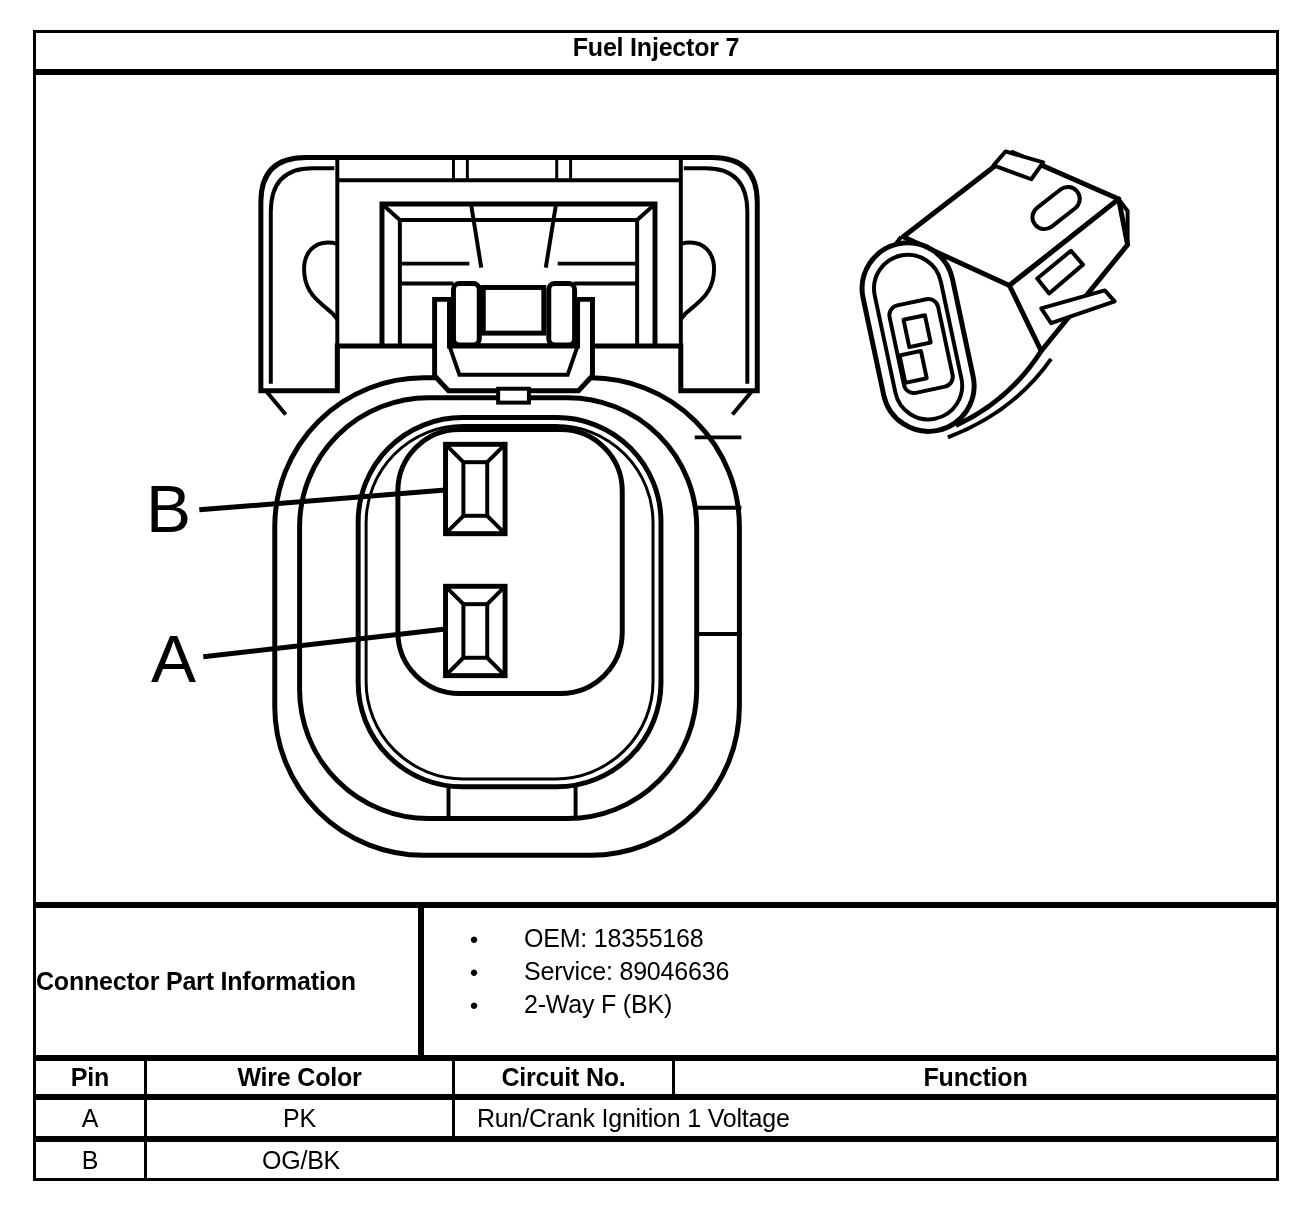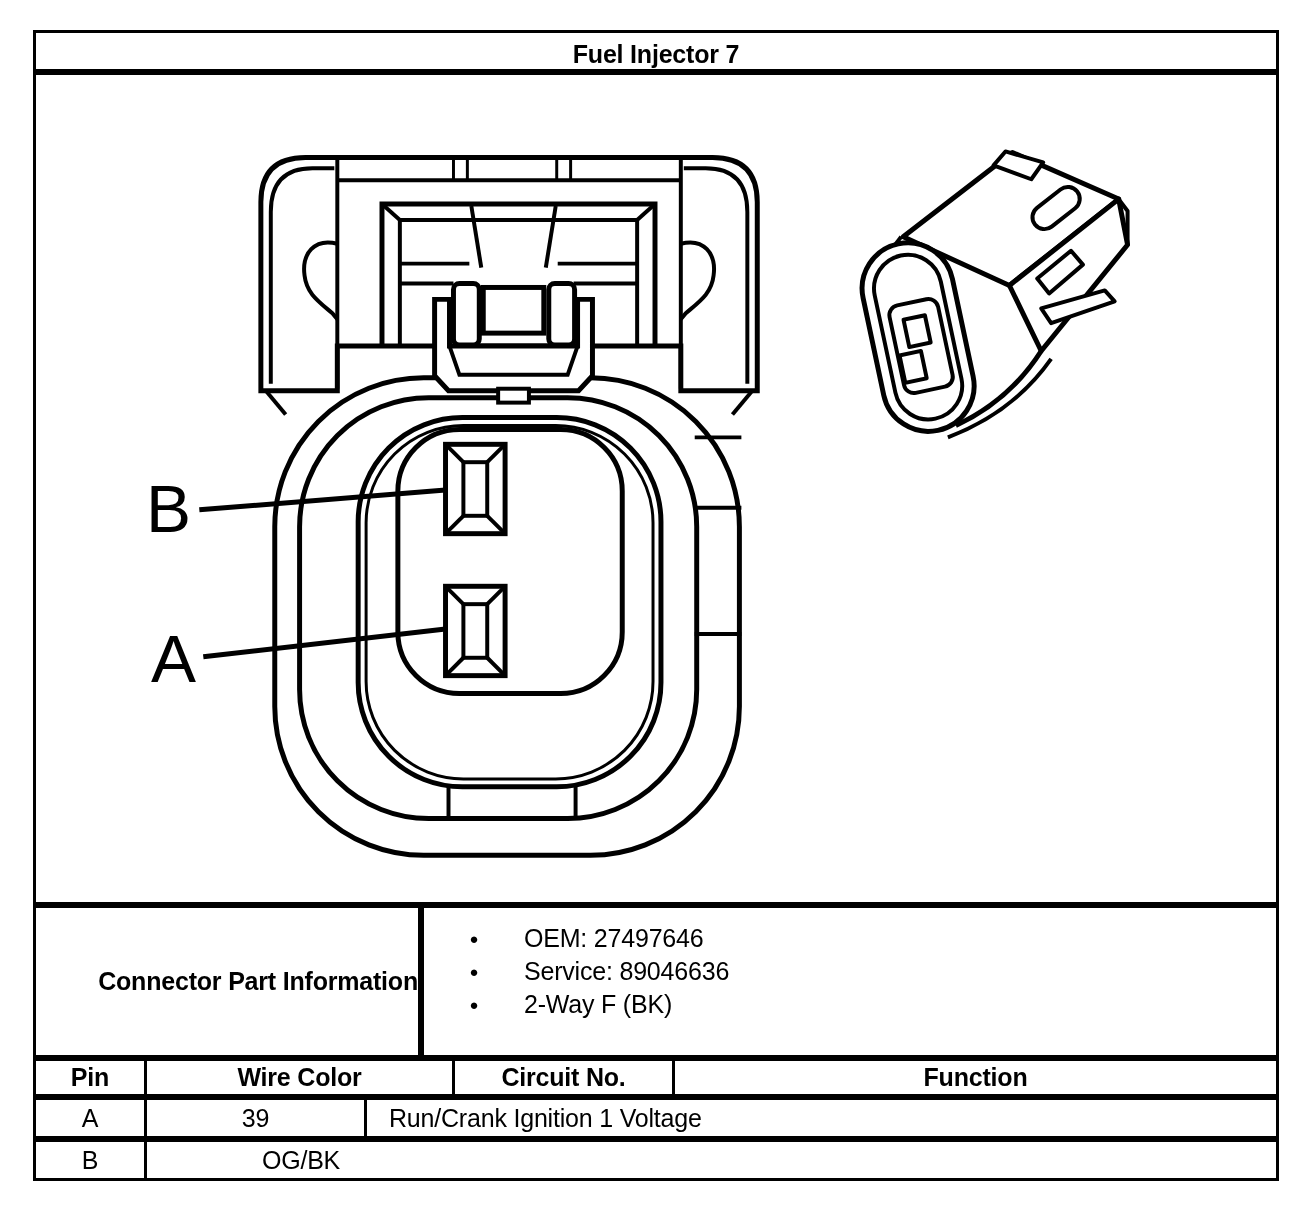--- a/index.html
+++ b/index.html
@@ -1,25 +1,25 @@
 <!DOCTYPE html>
 <html><head>
 <meta charset="utf-8">
 <style>
   html,body{margin:0;padding:0;background:#ffffff;}
   #page{position:relative;width:1312px;height:1212px;background:#ffffff;
         font-family:"Liberation Sans",sans-serif;color:#000;}
   .box{position:absolute;box-sizing:border-box;border:3px solid #000;background:#fff;}
   #title-bar{left:33px;top:30px;width:1246px;height:42px;
-             display:flex;align-items:flex-end;justify-content:center;
+             display:flex;align-items:flex-start;justify-content:center;
              font-weight:bold;font-size:25px;letter-spacing:-0.2px;}
   #diagram-panel{left:33px;top:72px;width:1246px;height:833px;overflow:hidden;}
   #diagram-panel svg{position:absolute;left:0;top:0;}
   #info-label-cell{left:33px;top:905px;width:388px;height:153px;
-                   display:flex;align-items:center;justify-content:flex-end;
+                   display:flex;align-items:center;justify-content:flex-start;
                    font-weight:bold;font-size:25px;letter-spacing:-0.2px;text-align:center;}
   #info-bullets-cell{left:421px;top:905px;width:858px;height:153px;padding:14px 0 0 0;}
   #info-bullets-cell ul{list-style:none;margin:0;padding:0;}
   #info-bullets-cell li{display:flex;align-items:center;height:33px;font-size:25px;letter-spacing:-0.2px;}
   #info-bullets-cell .dot{width:100px;text-align:center;font-size:15px;}
   .trow{display:flex;}
   .trow .cell{box-sizing:border-box;border-right:3px solid #000;
               display:flex;align-items:center;justify-content:center;
               font-size:25px;letter-spacing:-0.2px;overflow:hidden;white-space:nowrap;}
   .trow .cell:last-child{border-right:none;text-align:center;}
@@ -143,21 +143,21 @@
     </svg>
   </div>
 
   <div class="box" id="info-label-cell">
     <span>Connector Part Information</span>
   </div>
   <div class="box" id="info-bullets-cell">
     <ul>
       <li>
         <span class="dot">●</span>
-        <span>OEM: 27497646</span>
+        <span>OEM: 18355168</span>
       </li>
       <li>
         <span class="dot">●</span>
         <span>Service: 89046636</span>
       </li>
       <li>
         <span class="dot">●</span>
         <span>2-Way F (BK)</span>
       </li>
     </ul>
@@ -165,21 +165,21 @@
 
   <div class="box trow" id="table-header-row">
     <div class="cell c1">Pin</div>
     <div class="cell c2">Wire Color</div>
     <div class="cell c3">Circuit No.</div>
     <div class="cell c4" style="justify-content:center;padding-left:0;">Function</div>
   </div>
 
   <div class="box trow" id="table-row-a">
     <div class="cell c1">A</div>
-    <div class="cell c3">39</div>
+    <div class="cell c2">PK</div>
     <div class="cell c4">Run/Crank Ignition 1 Voltage</div>
   </div>
 
   <div class="box trow" id="table-row-b">
     <div class="cell c1">B</div>
     <div class="cell c2">OG/BK</div>
   </div>
 
 </div>
 

